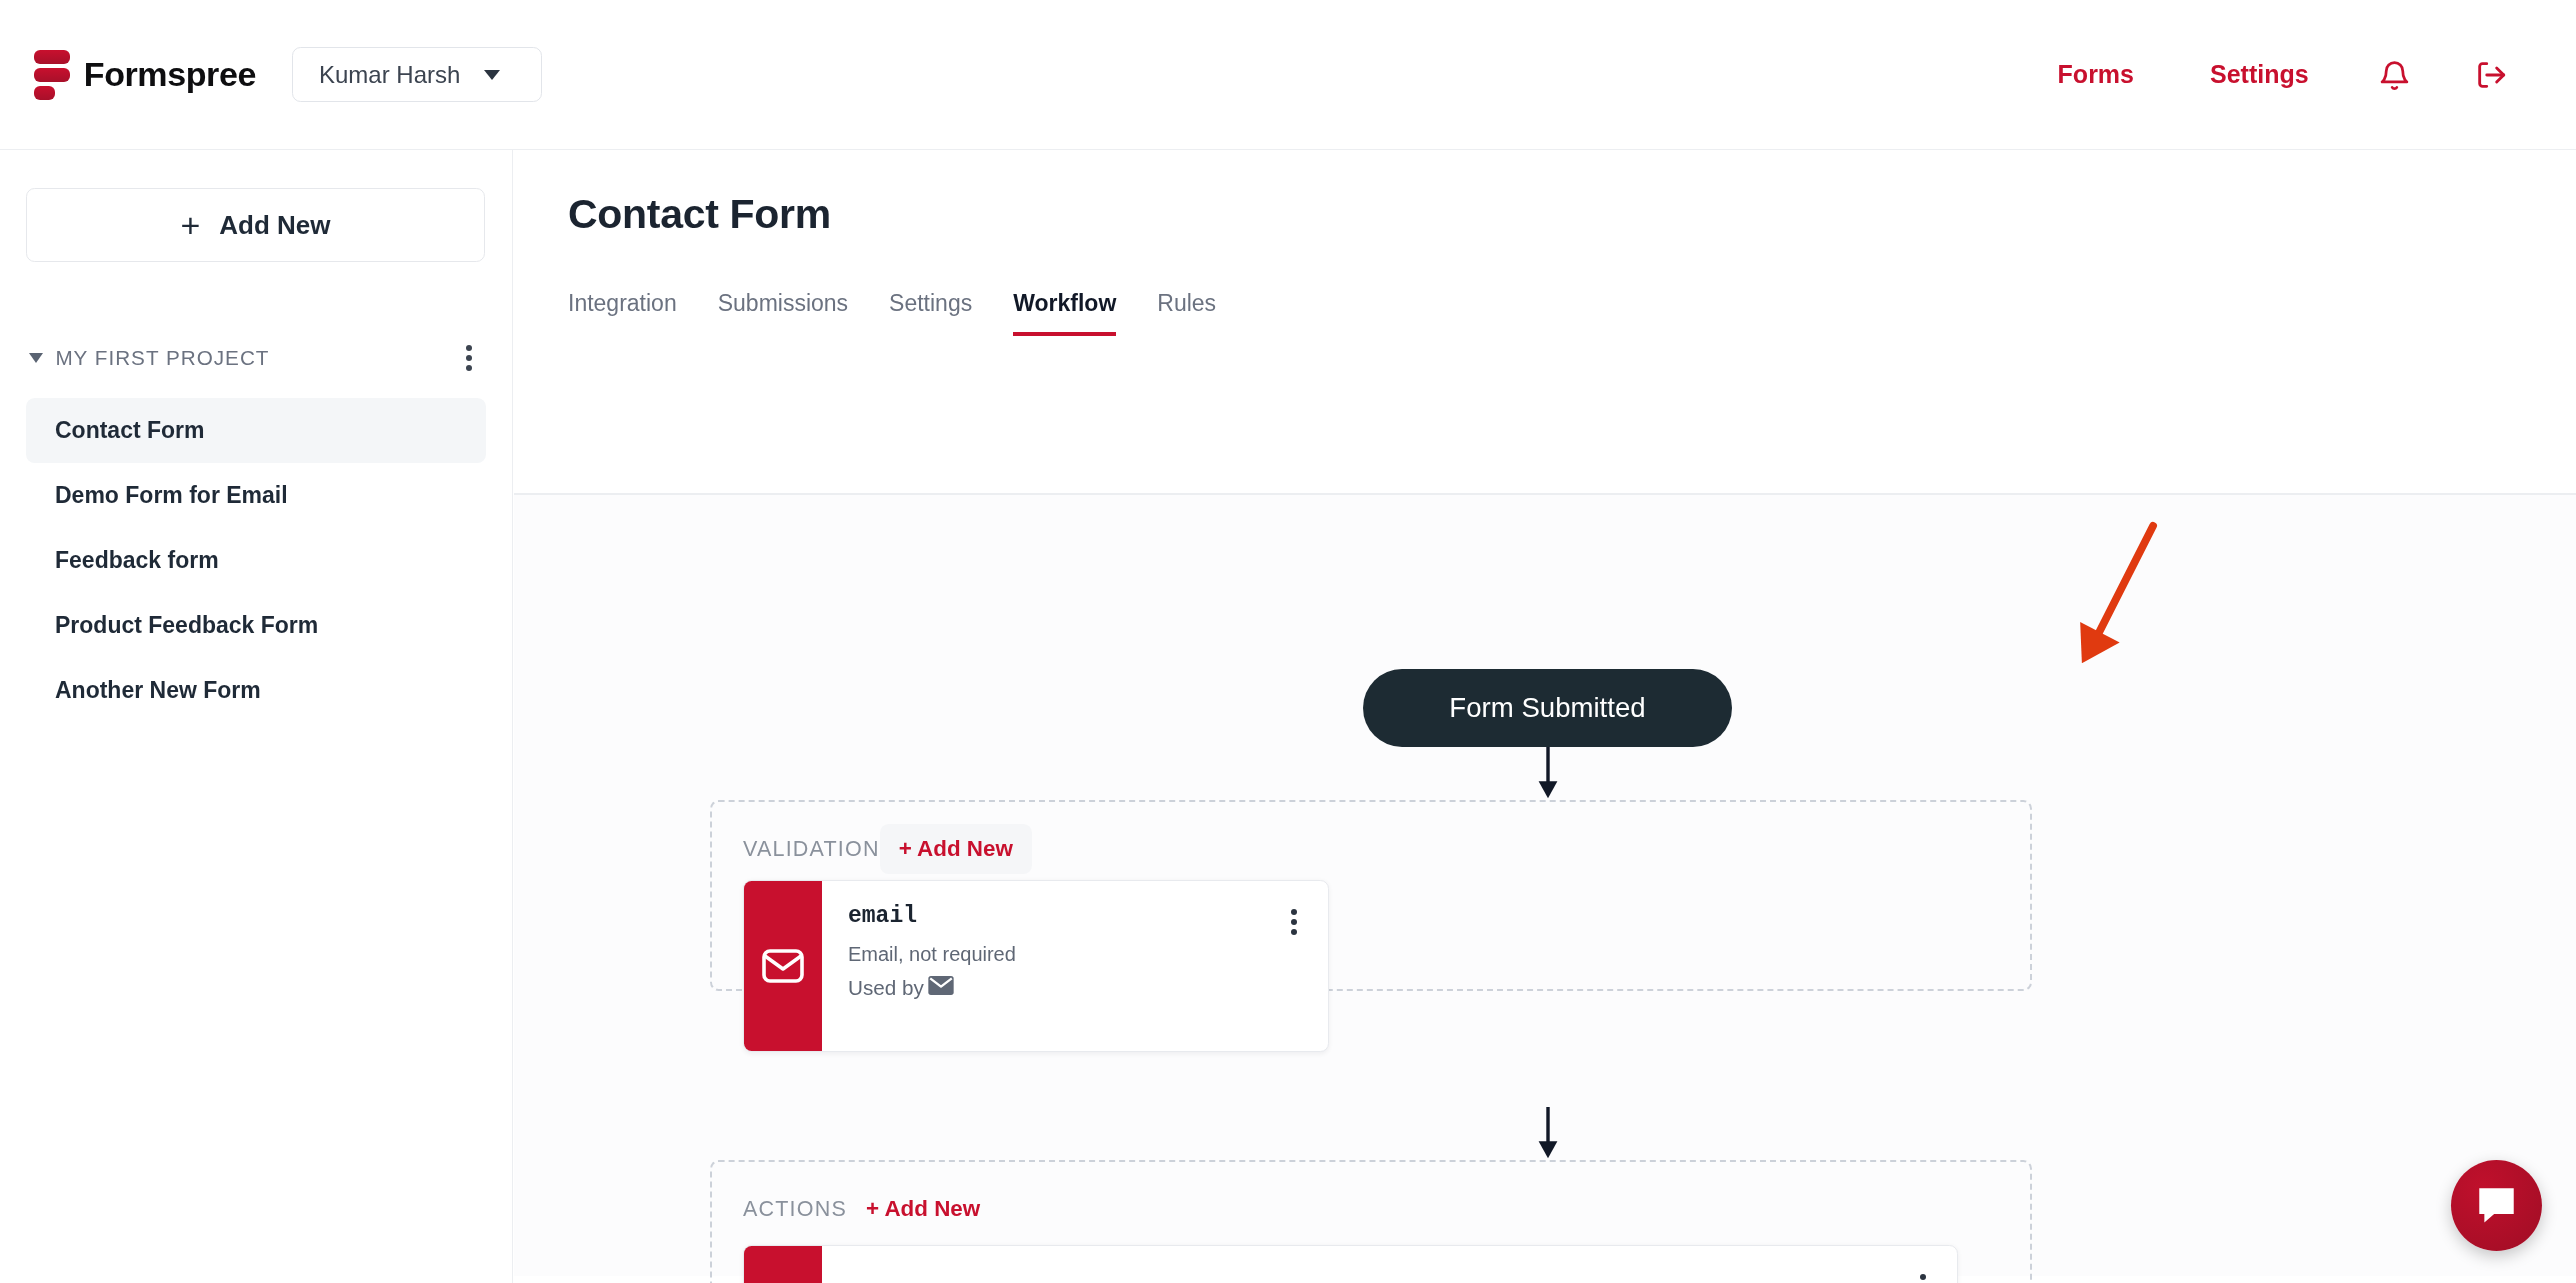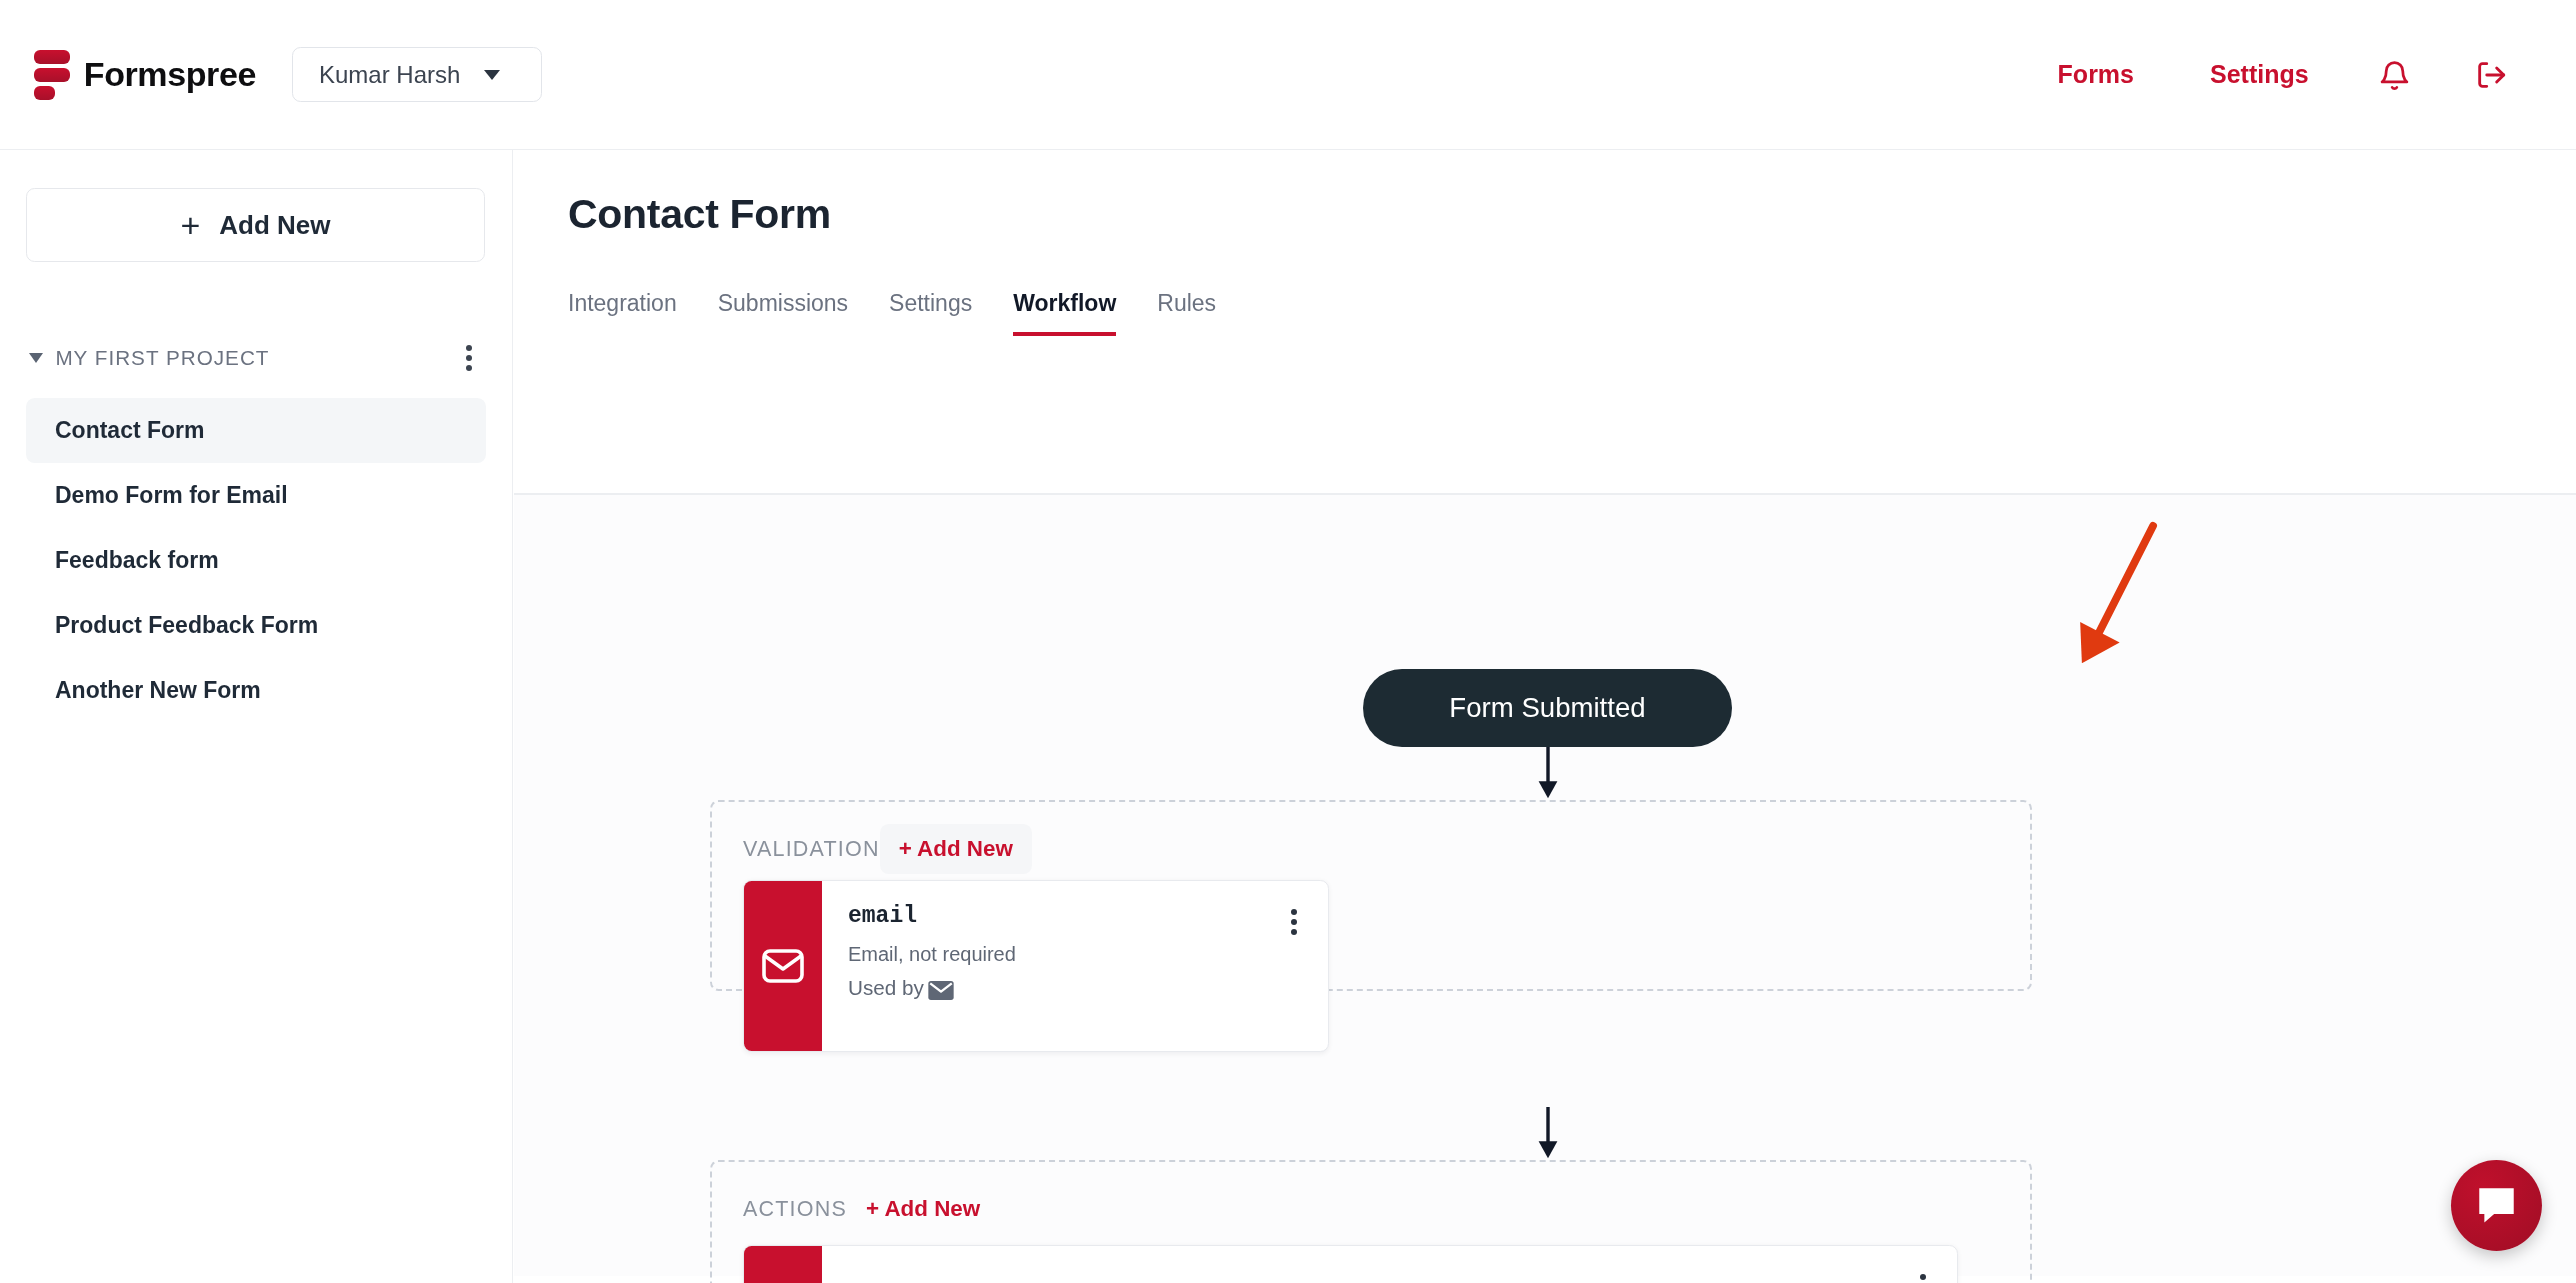--- a/index.html
+++ b/index.html
@@ -111,21 +111,21 @@
   .wcard { position: absolute; background: #ffffff; border: 1.7px solid #e8eaee;
            border-radius: 8.6px; box-shadow: 0 1.7px 5.2px rgba(16,24,40,.06); display: flex; overflow: hidden; }
   .wcard .strip { width: 78px; background: #c8102e; display: flex; align-items: center; justify-content: center; flex: none; }
   .wcard .body { flex: 1; position: relative; padding: 22.4px 26px 0 26px; }
   .wcard-validation { left: 31px; top: 78px; width: 586px; height: 172px; }
   .wcard-action     { left: 31px; top: 83px; width: 1215px; height: 155px; }
 
   .c-title { font-size: 24px; font-weight: 700; color: #1b2430; }
   .c-title.mono { font-family: "Liberation Mono", monospace; font-size: 23px; }
   .c-sub { font-size: 20px; color: #5f6775; margin-top: 13.8px; }
-  .c-used { font-size: 20.7px; color: #5f6775; margin-top: 10.3px; display: flex; align-items: flex-end; gap: 4px; }
+  .c-used { font-size: 20.7px; color: #5f6775; margin-top: 10.3px; display: flex; align-items: flex-start; gap: 4px; }
   .card-kebab { position: absolute; right: 22.4px; top: 20.7px; display: flex; flex-direction: column;
                 gap: 4.3px; padding: 6.9px 8.6px; cursor: pointer; }
   .card-kebab i { display: block; width: 6px; height: 6px; border-radius: 50%; background: #2b3440; }
   .action-body { display: flex; flex-direction: column; justify-content: center; height: 100%; padding-top: 0; }
 
   
   .annot { position: absolute; left: 2063px; top: 517px; width: 103px; height: 155px; pointer-events: none; }
 
   
   .chat-fab {

